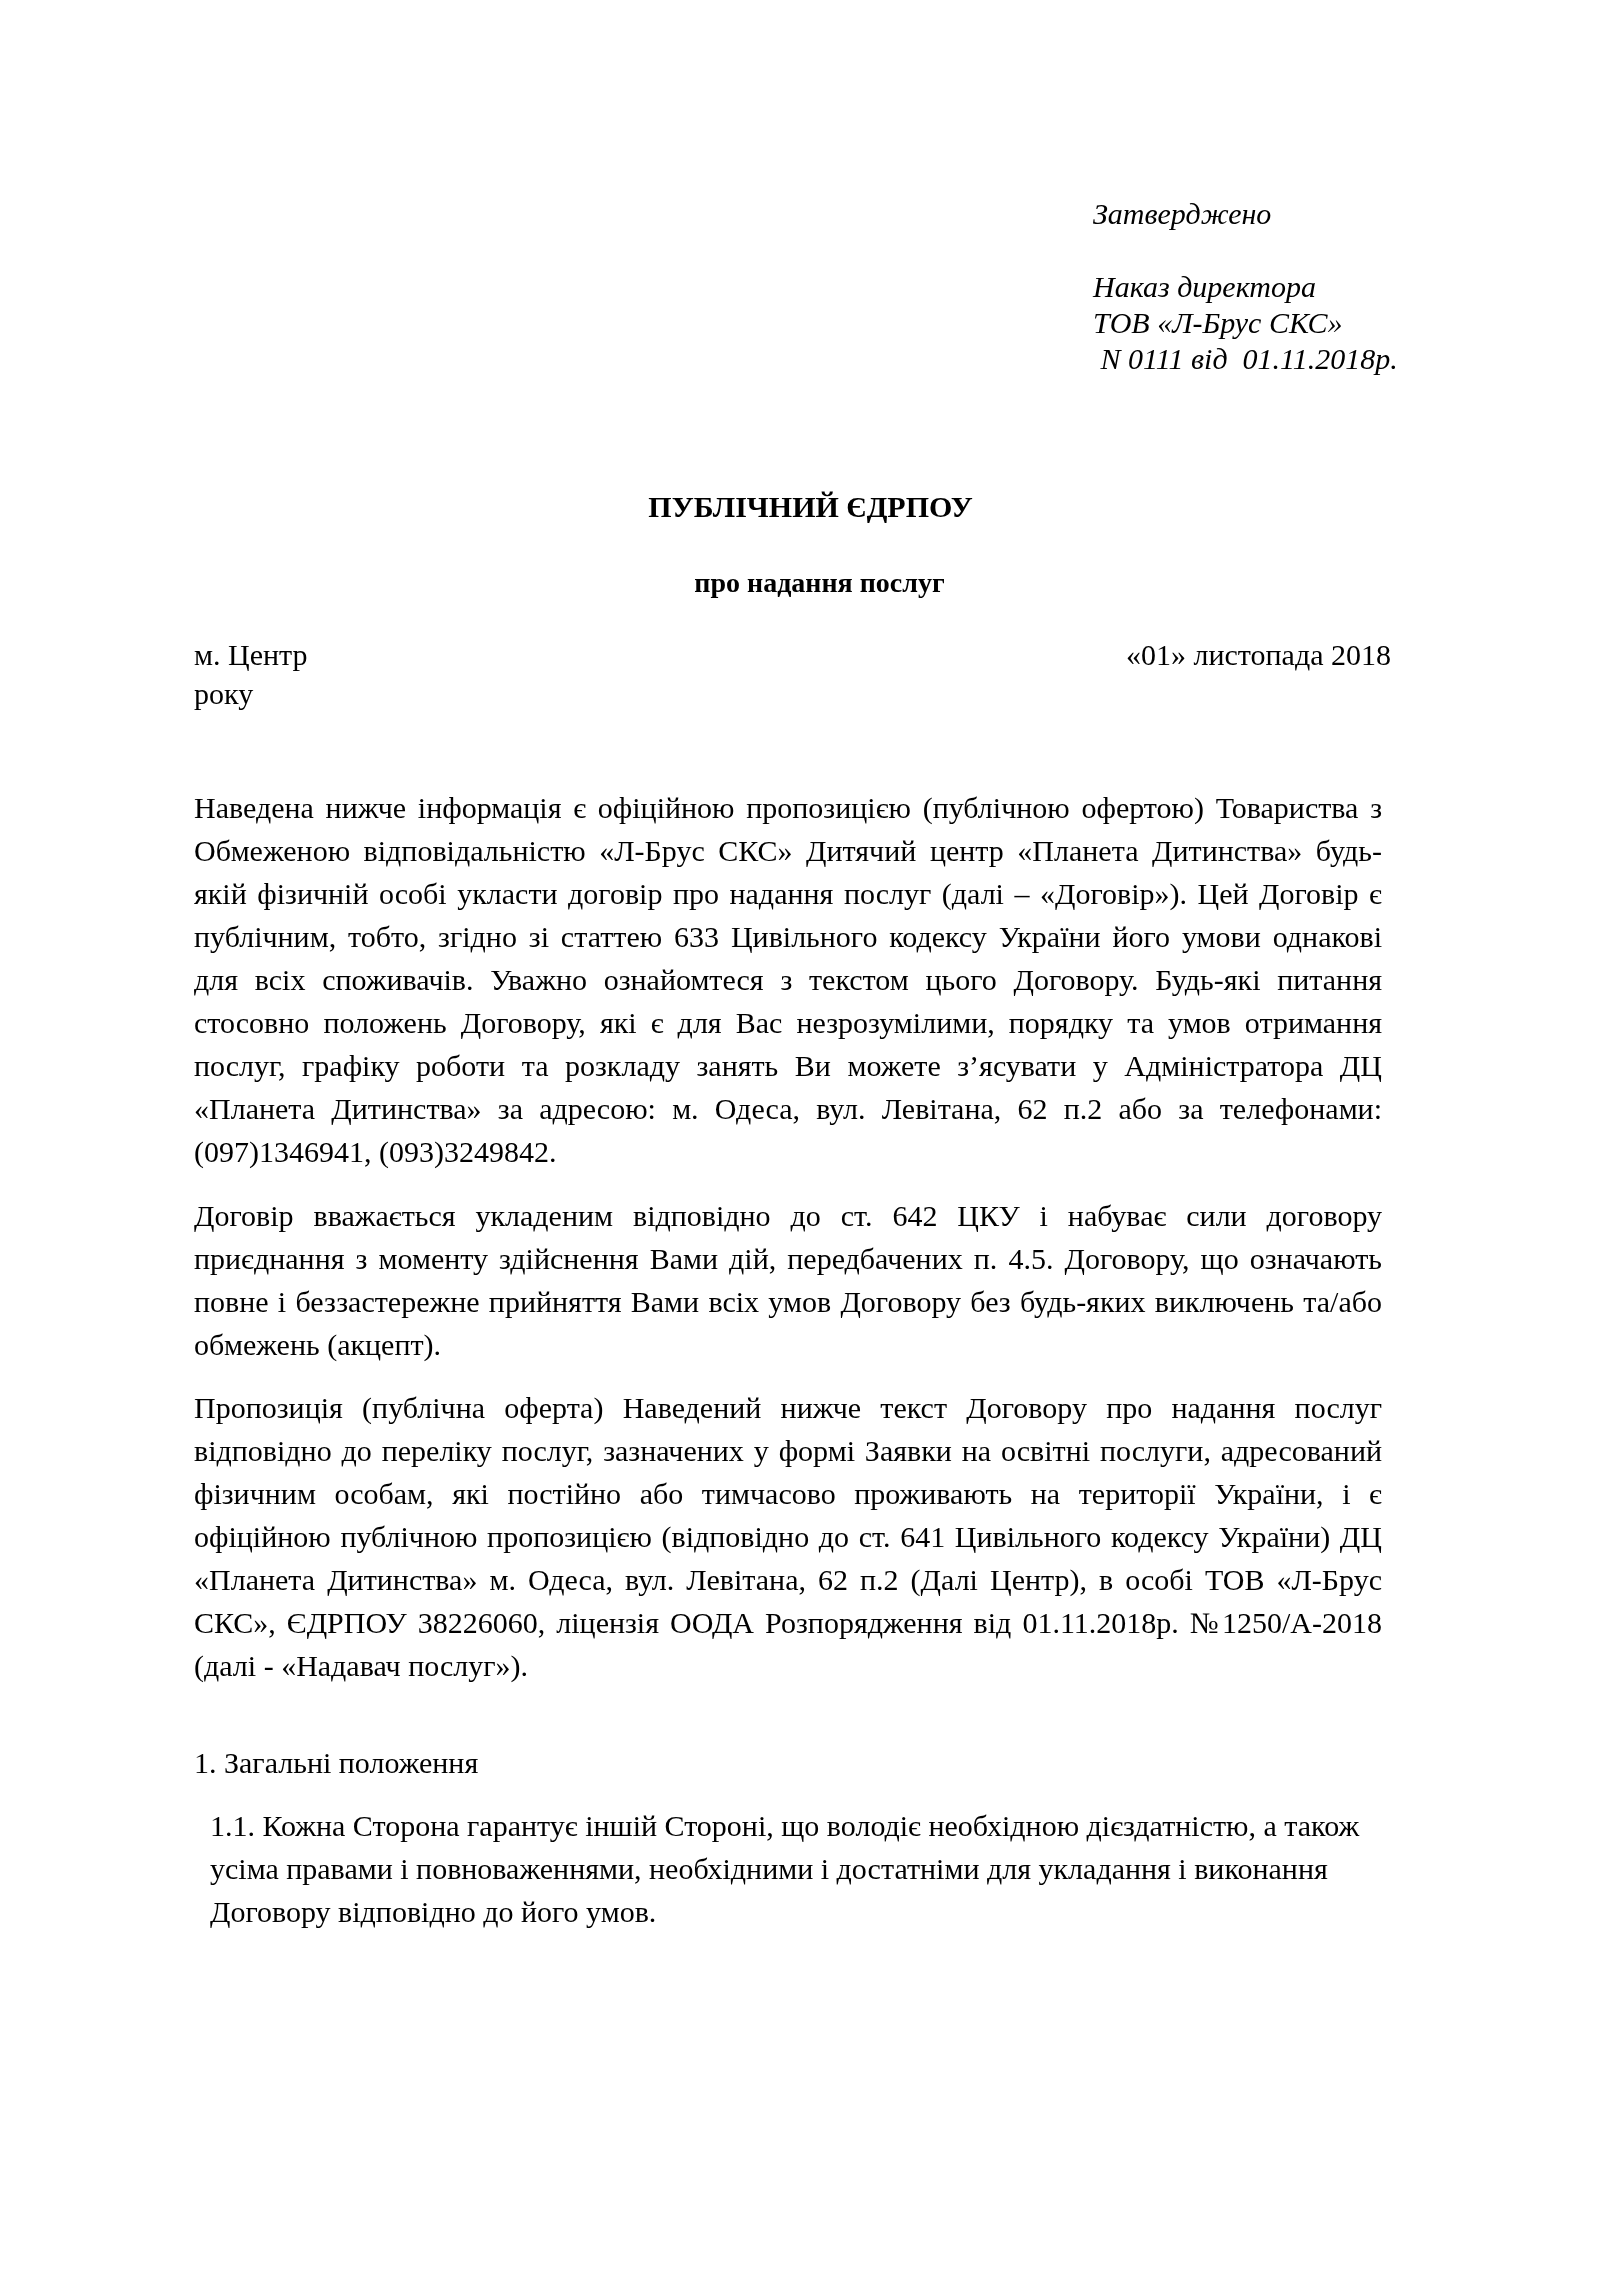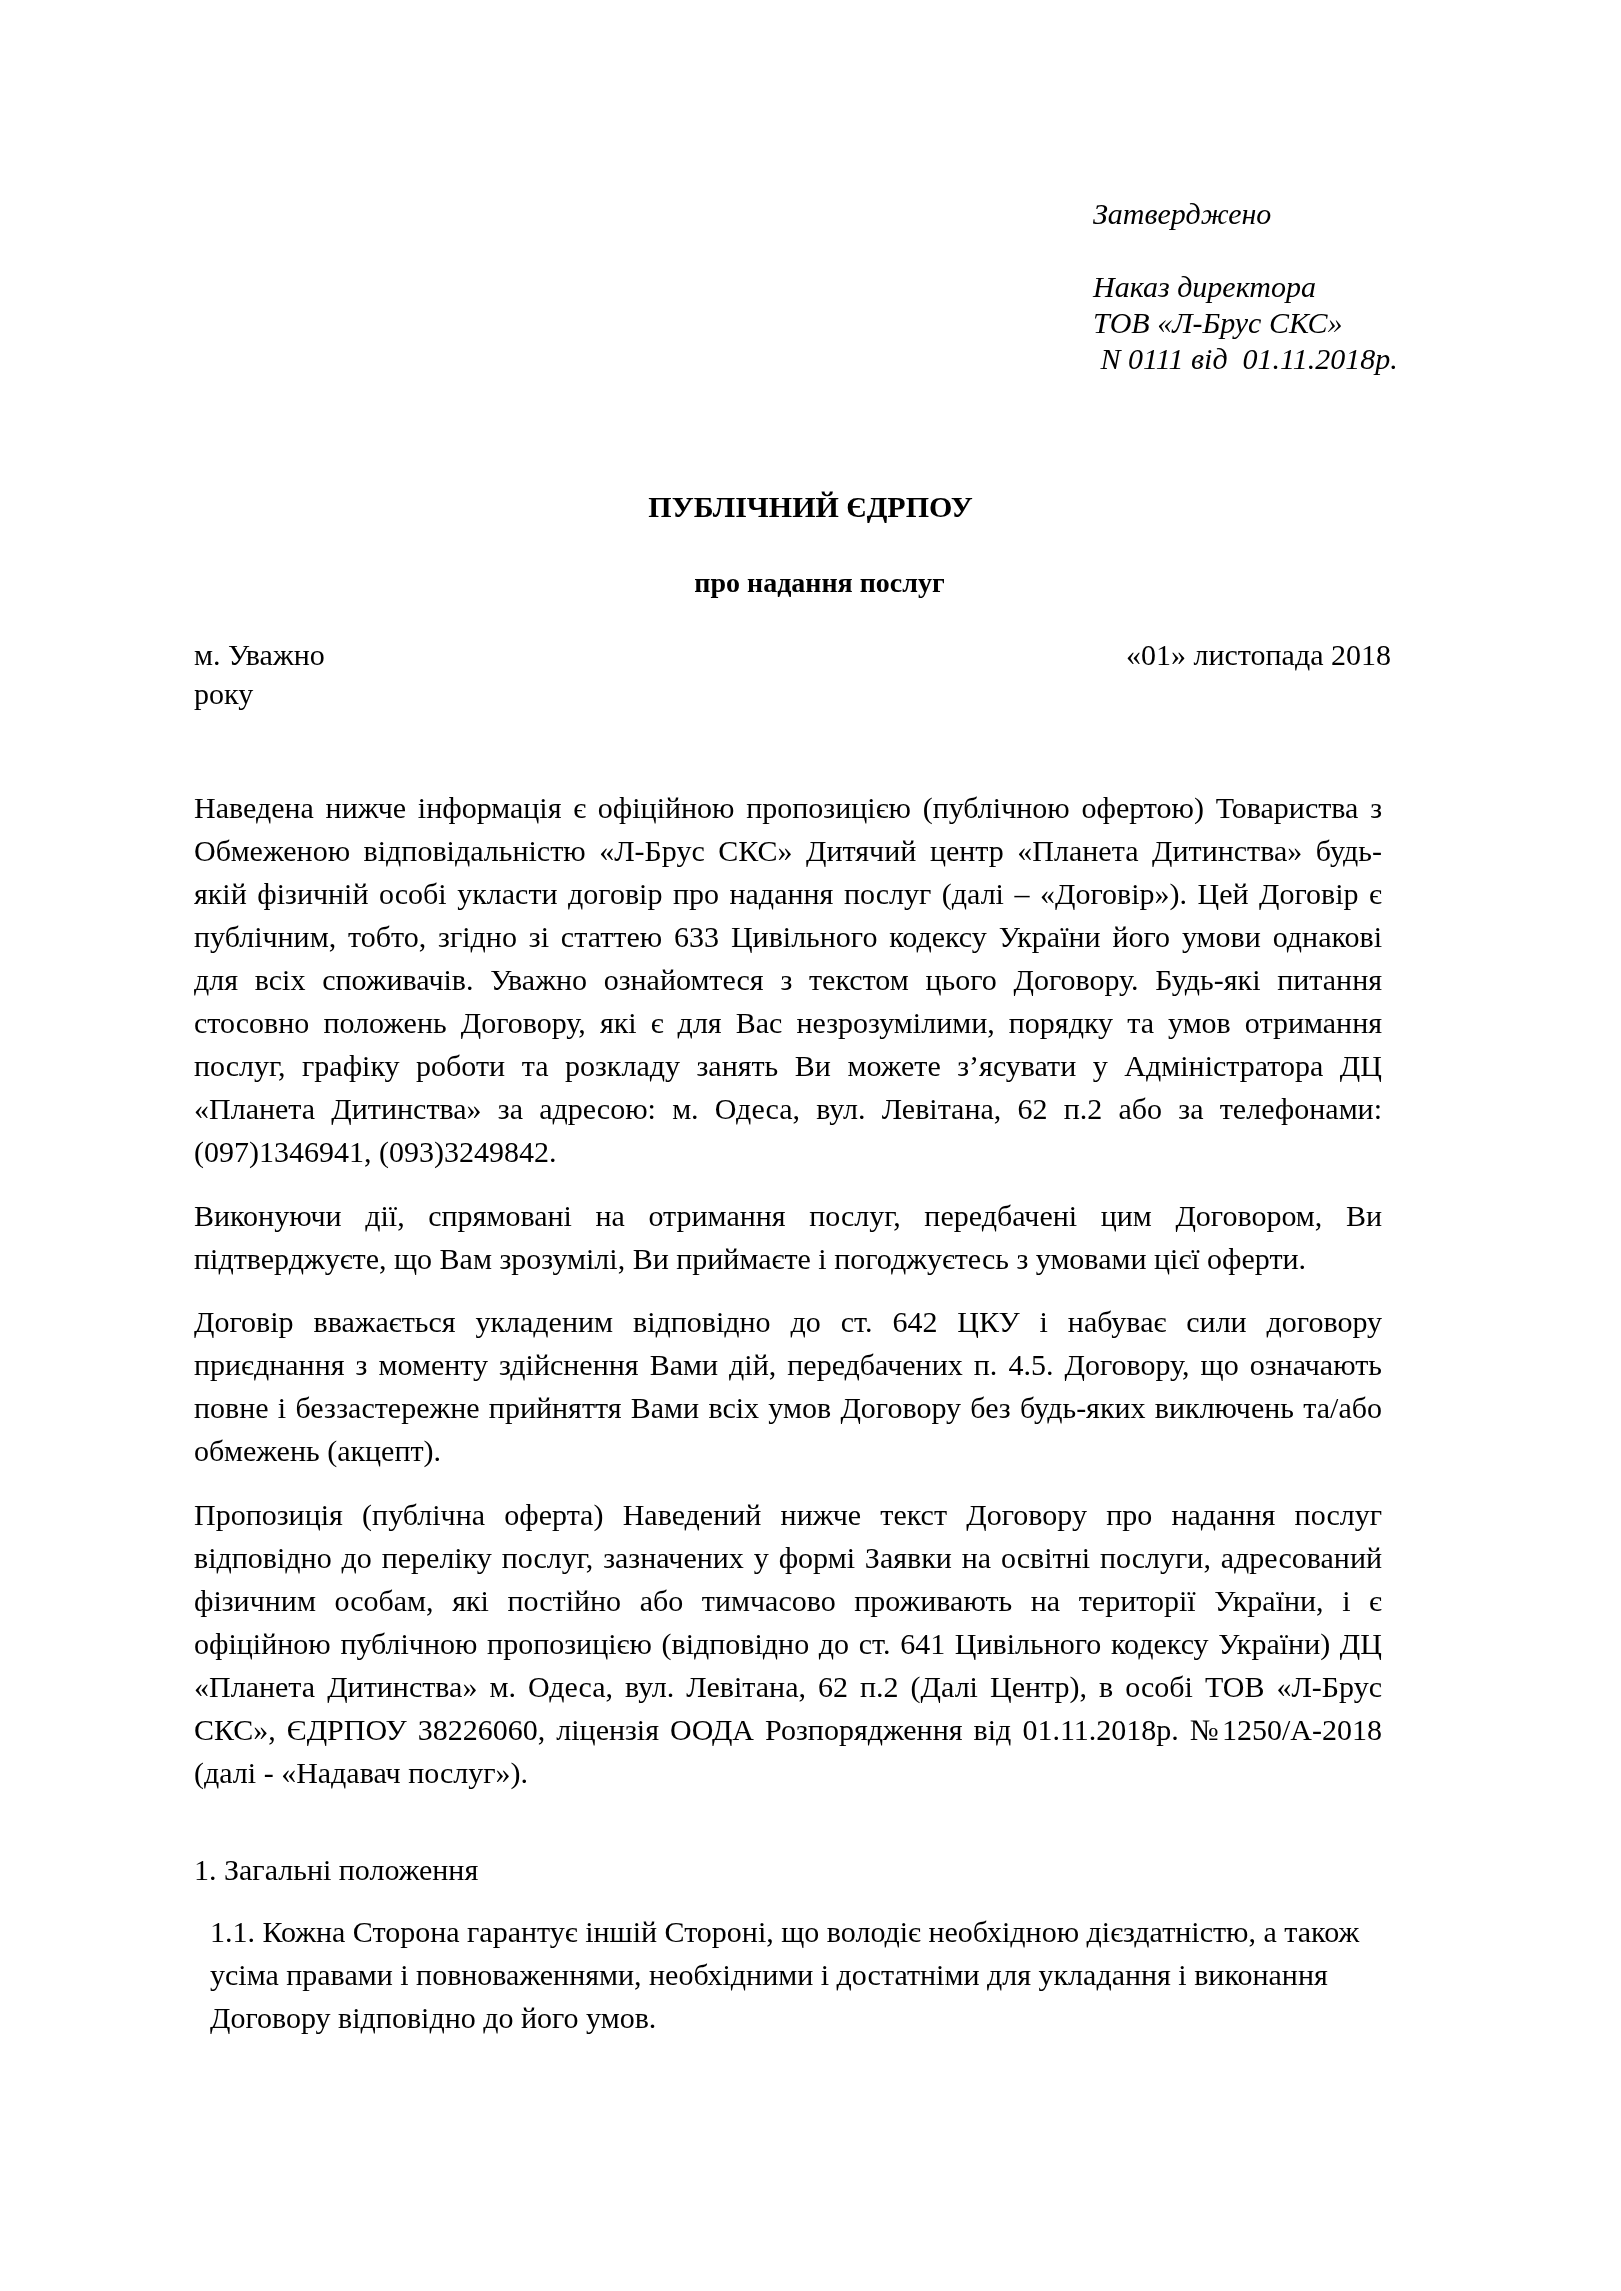--- a/index.html
+++ b/index.html
@@ -83,26 +83,25 @@
   <span class="line gap"></span>
   <span class="line">Наказ директора</span>
   <span class="line">ТОВ «Л-Брус СКС»</span>
   <span class="line"> N 0111 від  01.11.2018р.</span>
 </div>
 
 <div class="title">ПУБЛІЧНИЙ ЄДРПОУ</div>
 <div class="subtitle">про надання послуг</div>
 
 <div class="place-date">
-  <div>м. Уважно</div>
+  <div>м. Центр</div>
   <div>року</div>
   <span class="date">«01» листопада 2018</span>
 </div>
 
 <div class="content">
   <p class="para">Наведена нижче інформація є офіційною пропозицією (публічною офертою) Товариства з Обмеженою відповідальністю «Л-Брус СКС» Дитячий центр «Планета Дитинства» будь-якій фізичній особі укласти договір про надання послуг (далі  – «Договір»). Цей Договір є публічним, тобто, згідно зі статтею 633 Цивільного кодексу України його умови однакові для всіх споживачів. Уважно ознайомтеся з текстом цього Договору. Будь-які питання стосовно положень Договору, які є для Вас незрозумілими, порядку та умов отримання послуг, графіку роботи та розкладу занять Ви можете з’ясувати у Адміністратора ДЦ «Планета Дитинства» за адресою: м. Одеса, вул. Левітана, 62 п.2 або за телефонами: (097)1346941, (093)3249842.</p>
-  <p class="para">Виконуючи дії, спрямовані на отримання послуг, передбачені цим Договором, Ви підтверджуєте, що Вам зрозумілі, Ви приймаєте і погоджуєтесь з умовами цієї оферти.</p>
   <p class="para">Договір вважається укладеним відповідно до ст. 642 ЦКУ і набуває сили договору приєднання з моменту здійснення Вами дій, передбачених п. 4.5. Договору, що означають повне і беззастережне прийняття Вами всіх умов Договору без будь-яких виключень та/або обмежень (акцепт).</p>
   <p class="para">Пропозиція (публічна оферта) Наведений нижче текст Договору про надання послуг відповідно до переліку послуг, зазначених у формі Заявки на освітні послуги, адресований фізичним особам, які постійно або тимчасово проживають на території України, і є офіційною публічною пропозицією (відповідно до ст. 641 Цивільного кодексу України) ДЦ «Планета Дитинства» м. Одеса, вул. Левітана, 62 п.2 (Далі Центр), в особі ТОВ «Л-Брус СКС», ЄДРПОУ 38226060, ліцензія ООДА Розпорядження від 01.11.2018р. №1250/А-2018 (далі - «Надавач послуг»).</p>
   <div class="section-heading">1. Загальні положення</div>
   <p class="para-left">1.1. Кожна Сторона гарантує іншій Стороні, що володіє необхідною дієздатністю, а також усіма правами і повноваженнями, необхідними і достатніми для укладання і виконання Договору відповідно до його умов.</p>
 </div>
 
 
 </body></html>

